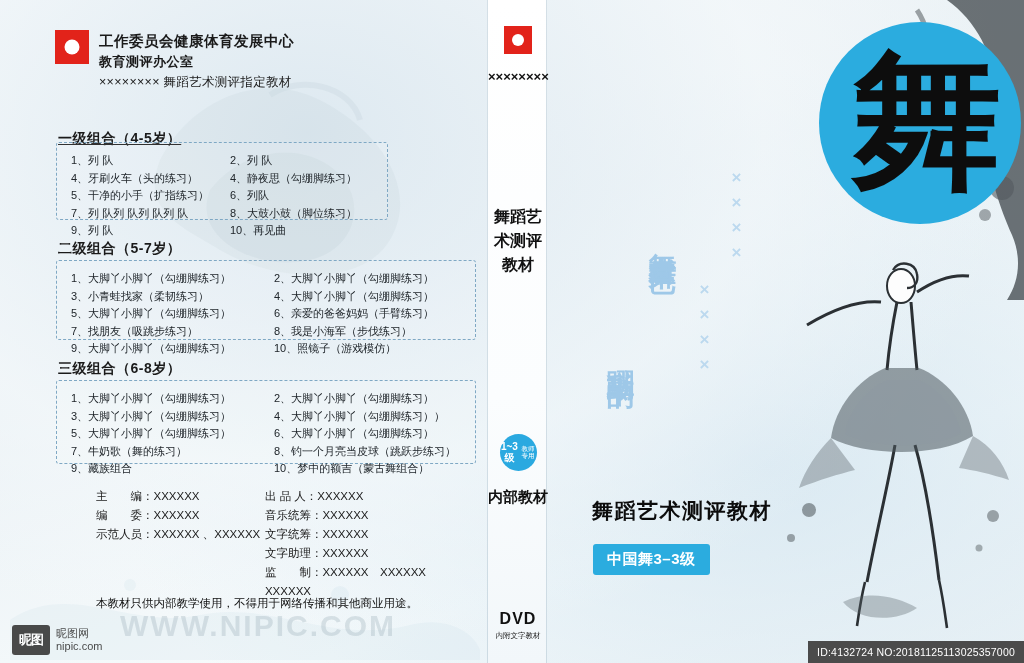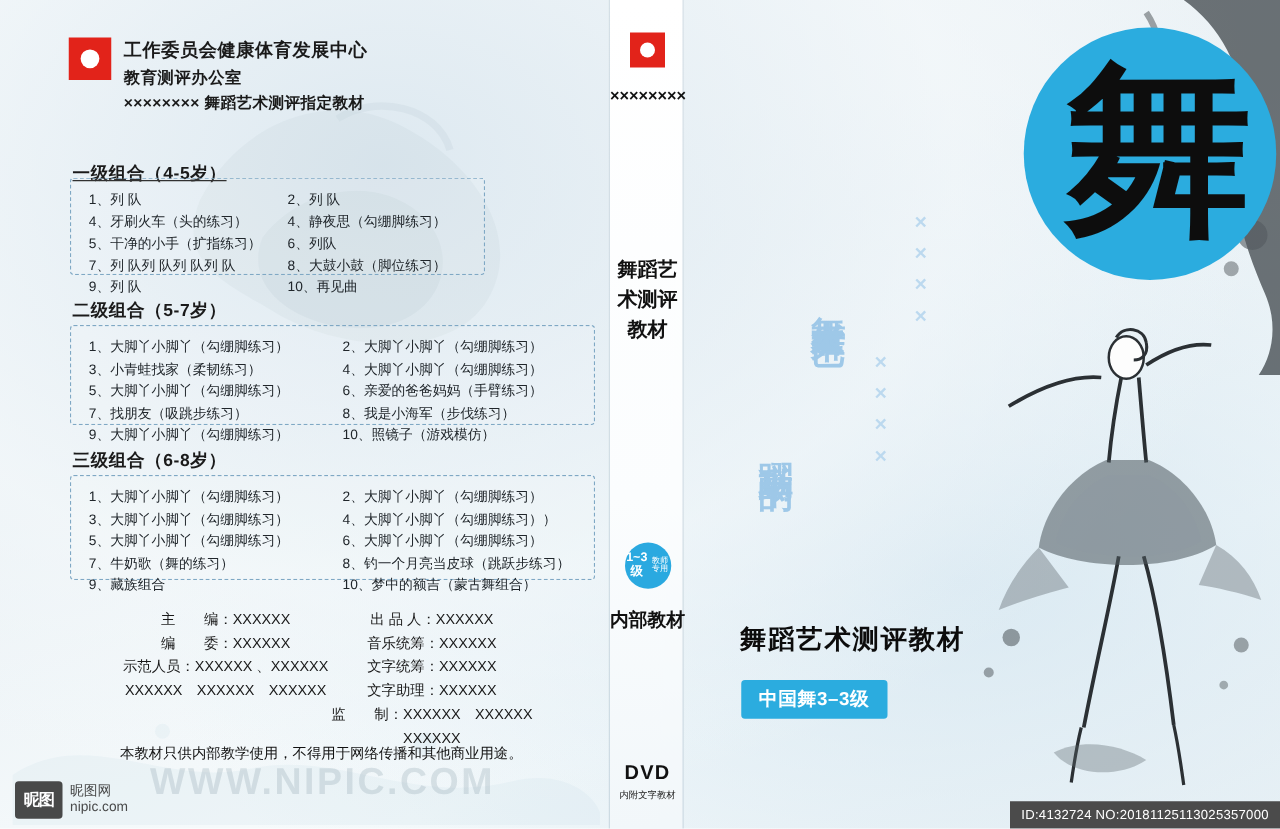--- a/index.html
+++ b/index.html
@@ -48,21 +48,21 @@
   .logo-mark:after {
     content: "";
     position: absolute; left: 50%; top: 50%;
     transform: translate(-50%,-50%);
     width: 15px; height: 15px; border-radius: 50%;
     background: #fff;
   }
   .logo-lines { line-height: 1.55; }
   .logo-lines .l1 { font-size: 14.5px; font-weight: bold; color: #1a1a1a; letter-spacing: .5px; }
   .logo-lines .l2 { font-size: 13px; font-weight: bold; color: #1a1a1a; letter-spacing: .5px; }
-  .logo-lines .l3 { font-size: 12.5px; font-weight: bold; color: #1a1a1a; letter-spacing: .3px; }
+  .logo-lines .l3 { font-size: 12.5px; font-weight: normal; color: #1a1a1a; letter-spacing: .3px; }
 
   .group-title {
     position: absolute;
     font-size: 14px; font-weight: bold; color: #1a1a1a;
     letter-spacing: .5px;
   }
   .dashed-box {
     position: absolute;
     border: 1px dashed #7fa8c4;
     border-radius: 3px;
@@ -83,21 +83,21 @@
   }
 
   .credits {
     position: absolute;
     left: 96px; top: 487px;
     width: 330px;
     display: flex;
     font-size: 11.5px; color: #1a1a1a;
     line-height: 19px;
   }
-  .credits .col { white-space: nowrap; text-align: center; }
+  .credits .col { white-space: nowrap; }
   .credits .col1 { width: 190px; }
 
   .footnotes {
     position: absolute;
     left: 96px; top: 592px;
     font-size: 11.5px; color: #111;
     line-height: 22px;
   }
 
   
@@ -325,21 +325,20 @@
         <li>8、钓一个月亮当皮球（跳跃步练习）</li>
         <li>10、梦中的额吉（蒙古舞组合）</li>
       </ul>
     </div>
 
     <div class="credits">
       <div class="col col1">
         <div>主　　编：XXXXXX</div>
         <div>编　　委：XXXXXX</div>
         <div>示范人员：XXXXXX 、XXXXXX</div>
-        <div>XXXXXX　XXXXXX　XXXXXX</div>
       </div>
       <div class="col">
         <div>出 品 人：XXXXXX</div>
         <div>音乐统筹：XXXXXX</div>
         <div>文字统筹：XXXXXX</div>
         <div>文字助理：XXXXXX</div>
         <div>监　　制：XXXXXX　XXXXXX</div>
         <div>XXXXXX</div>
       </div>
     </div>

